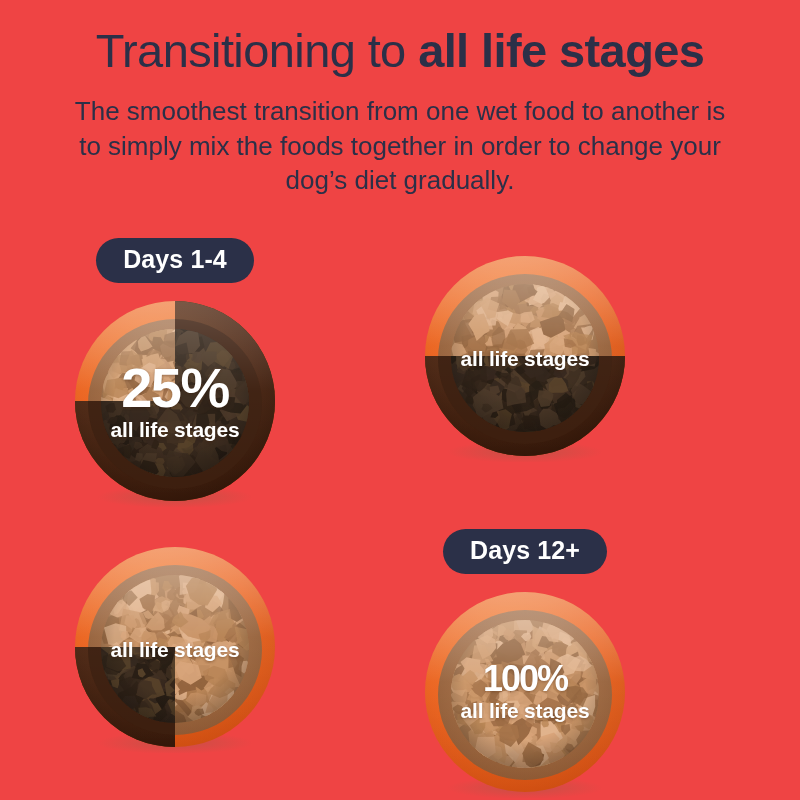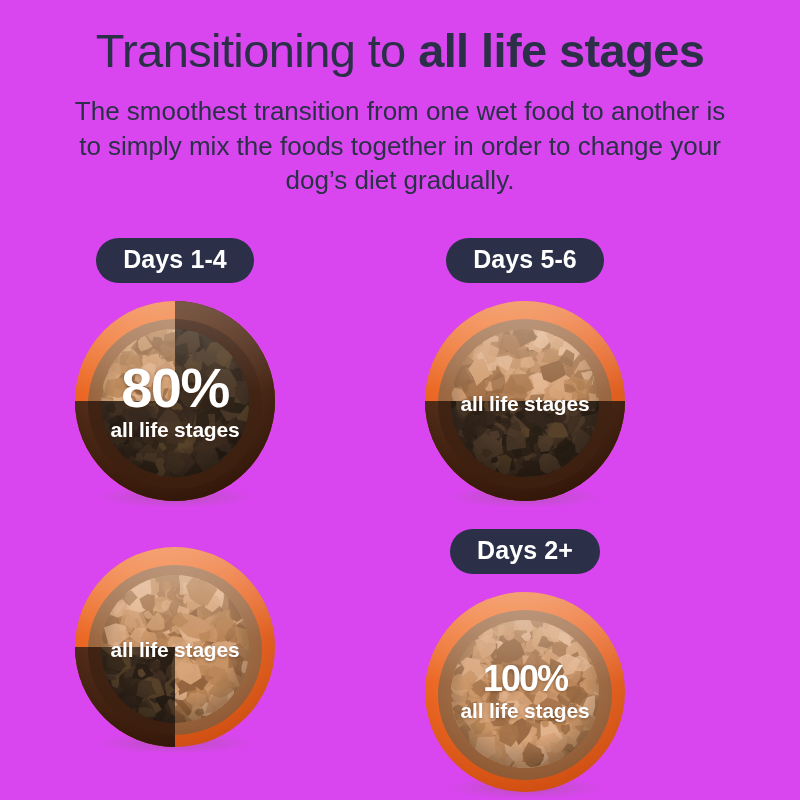--- a/index.html
+++ b/index.html
@@ -6,21 +6,21 @@
   html, body { width:800px; height:800px; }
   body {
     background:#efedd5;
     font-family:"Liberation Sans", sans-serif;
     -webkit-font-smoothing:antialiased;
     overflow:hidden;
   }
   #page {
     position:relative;
     width:800px; height:800px;
-    background:#d946ef;
+    background:#ef4444;
   }
 
   
   .header { padding-top:26px; text-align:center; }
   .title {
     font-size:47px;
     line-height:1.06;
     color:#2b3048;
     letter-spacing:-0.6px;
     font-weight:400;
@@ -630,27 +630,26 @@
                 <circle cx="106" cy="108" r="74"></circle>
               </clipPath>
               <radialGradient id="rimDb0" cx="42%" cy="28%" r="78%">
                 <stop offset="0%" stop-color="#6a3a1c"></stop>
                 <stop offset="60%" stop-color="#4a2512"></stop>
                 <stop offset="100%" stop-color="#2e1407"></stop>
               </radialGradient>
             </defs>
           </svg>
           <div class="bowl-labels">
-            <span class="pct">80%</span>
+            <span class="pct">25%</span>
             <span class="sub">all life stages</span>
           </div>
         </div>
       </div>
       <div class="stage">
-        <div class="badge">Days 5-6</div>
         <div class="bowl-wrap">
           <svg viewBox="0 0 212 212" xmlns="http://www.w3.org/2000/svg">
             <defs>
               <radialGradient id="rimOb1" cx="42%" cy="30%" r="78%">
                 <stop offset="0%" stop-color="#f57b2c"></stop>
                 <stop offset="55%" stop-color="#ea5f19"></stop>
                 <stop offset="100%" stop-color="#c94b10"></stop>
               </radialGradient>
               <radialGradient id="wellOb1" cx="50%" cy="42%" r="62%">
                 <stop offset="0%" stop-color="#b97f51"></stop>
@@ -1691,21 +1690,21 @@
                 <stop offset="100%" stop-color="#2e1407"></stop>
               </radialGradient>
             </defs>
           </svg>
           <div class="bowl-labels">
             <span class="sub">all life stages</span>
           </div>
         </div>
       </div>
       <div class="stage">
-        <div class="badge">Days 2+</div>
+        <div class="badge">Days 12+</div>
         <div class="bowl-wrap">
           <svg viewBox="0 0 212 212" xmlns="http://www.w3.org/2000/svg">
             <defs>
               <radialGradient id="rimOb3" cx="42%" cy="30%" r="78%">
                 <stop offset="0%" stop-color="#f57b2c"></stop>
                 <stop offset="55%" stop-color="#ea5f19"></stop>
                 <stop offset="100%" stop-color="#c94b10"></stop>
               </radialGradient>
               <radialGradient id="wellOb3" cx="50%" cy="42%" r="62%">
                 <stop offset="0%" stop-color="#b97f51"></stop>

